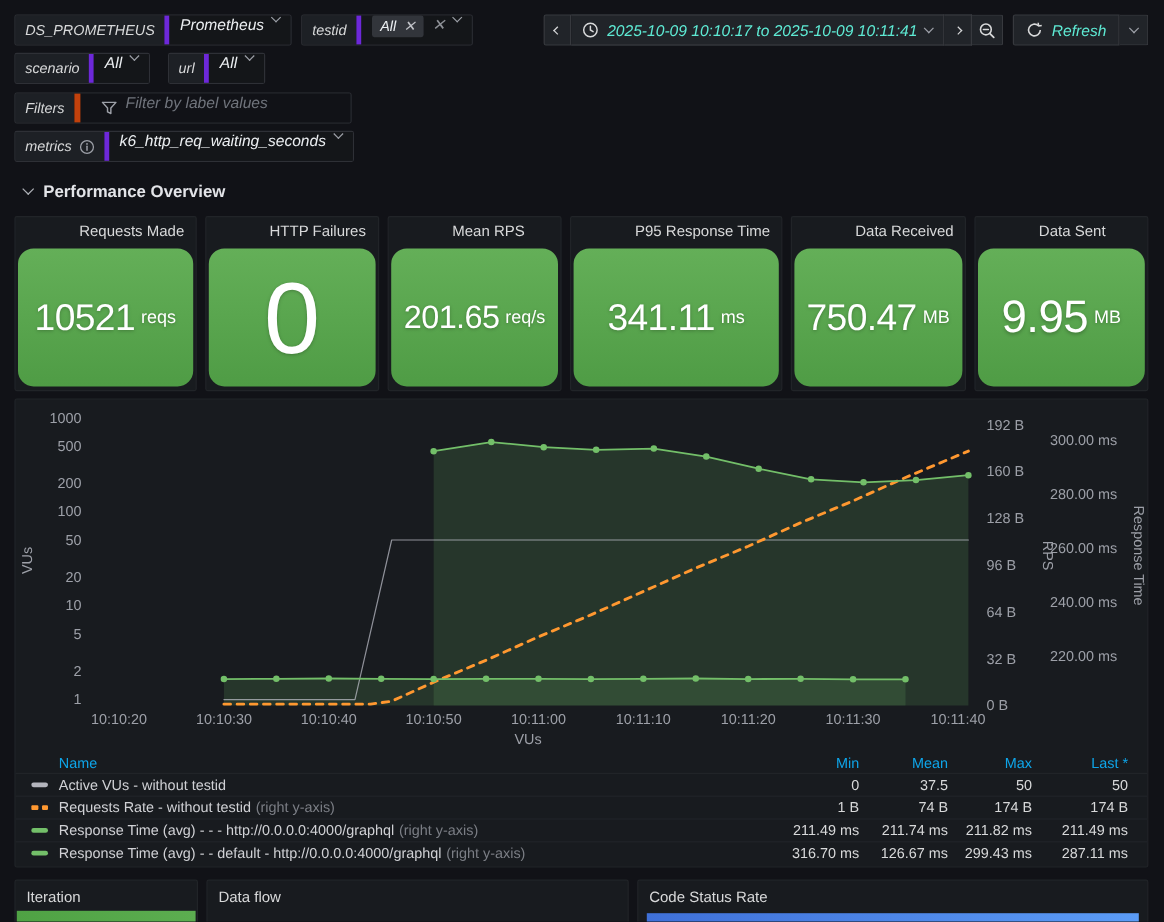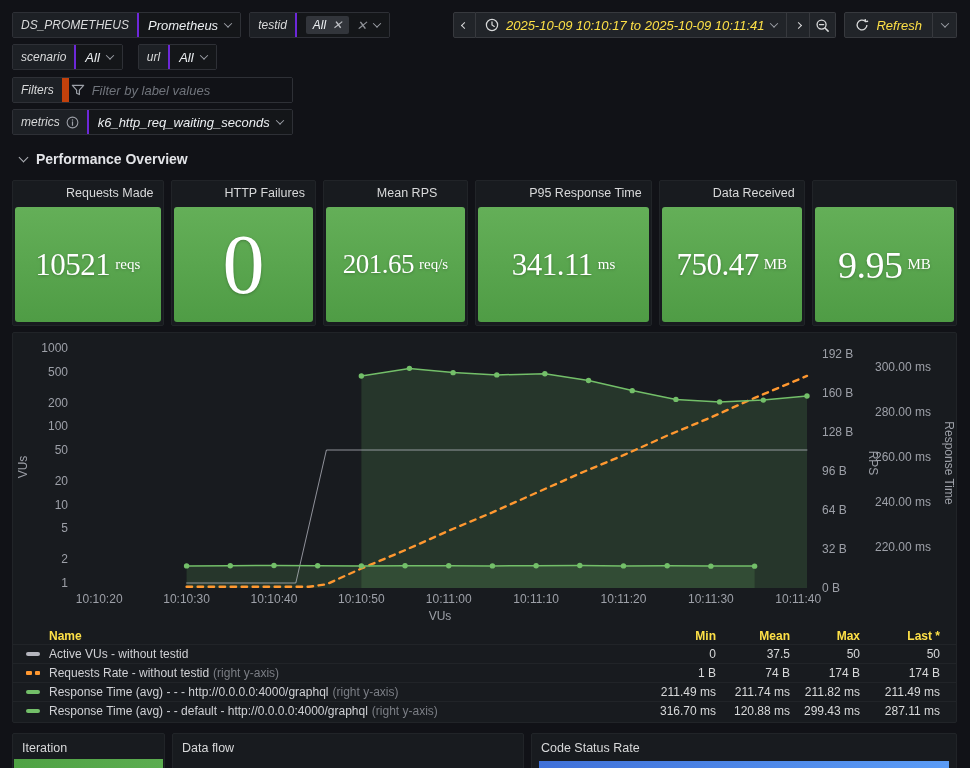--- a/index.html
+++ b/index.html
@@ -18,43 +18,43 @@
   .var-row.r2 { margin-bottom: 7px; gap: 15px; }
   .var-group {
     display: flex; align-items: stretch; height: 26px;
     border: 1px solid #2e3036; border-radius: 2px; background: #181b1f;
   }
   .var-label {
     display: flex; align-items: center; padding: 0 8px;
     background: #1d2025; color: #d8d9da; font-size: 12px; white-space: nowrap;
   }
   .var-value {
-    display: flex; align-items: center; gap: 7px; padding: 0 9px;
-    border-left: 2px solid #6d28d9; background: #141619; color: #eceff2;
+    display: flex; align-items: flex-start; gap: 7px; padding: 0 9px;
+    border-left: 4px solid #6d28d9; background: #141619; color: #eceff2;
     cursor: pointer; white-space: nowrap;
   }
   .chev { width: 6px; height: 6px; border-right: 1.4px solid #9da0a8; border-bottom: 1.4px solid #9da0a8;
           transform: rotate(45deg) translate(-1px,-1px); display: inline-block; }
   .pill { background: #32353b; border-radius: 2px; padding: 2px 7px; font-size: 12px;
           display: inline-flex; align-items: center; gap: 6px; color: #eceff2; }
   .x-glyph { color: #c2c4c9; font-size: 12px; line-height: 1; cursor: pointer; }
   .x-dim { color: #8e9197; font-size: 13px; cursor: pointer; }
   .filter-input {
-    display: flex; align-items: center; gap: 7px; padding: 0 2px; width: 230px;
-    border-left: 7px solid #c2410c; background: #111217;
+    display: flex; gap: 7px; padding: 0 17px; width: 230px;
+    border-left: 5px solid #c2410c; background: #111217;
   }
   .placeholder { color: #70747c; font-size: 13px; }
   .info-ic { margin-left: 6px; }
 
   
   .time-cluster { margin-left: auto; display: flex; align-items: center; }
   .tbtn {
     height: 26px; background: #212429; border: 1px solid #37393e;
     display: flex; align-items: center; justify-content: center;
-    color: #fde047; cursor: pointer;
+    color: #5eead4; cursor: pointer;
   }
   .tbtn + .tbtn { border-left: none; }
   .tbtn.first { border-radius: 2px 0 0 2px; }
   .tbtn.last  { border-radius: 0 2px 2px 0; }
   .tbtn.narrow { width: 23px; }
   .time-main { padding: 0 9px; gap: 7px; font-weight: 500; font-size: 13px; }
   .refresh-group { display: flex; margin-left: 8px; }
   .refresh-main { padding: 0 10px; gap: 7px; font-weight: 500; border-radius: 2px 0 0 2px; }
   .refresh-caret { width: 24px; border-left: 1px solid #37393e; border-radius: 0 2px 2px 0; }
 
@@ -64,42 +64,41 @@
   .chev-down { width: 7px; height: 7px; border-right: 1.6px solid #aeb1b7; border-bottom: 1.6px solid #aeb1b7;
                transform: rotate(45deg); margin-top: -3px; }
 
   
   .stats-row { display: flex; gap: 7px; margin-top: 12px; height: 146px; }
   .stat-panel { position: relative; flex: 1 1 0; background: #181b1f; border: 1px solid #212428; border-radius: 2px; padding-left: 44px; }
   .panel-title { padding: 5px 9px; font-size: 12.5px; color: #d8d9da; white-space: nowrap; overflow: hidden; cursor: pointer; }
   .stat-body {
     position: absolute; left: 2px; right: 2px; top: 26px; bottom: 3px;
     display: flex; align-items: center; justify-content: center;
-    border-radius: 3px;
-    font-family: Liberation Serif, serif;
+    border-radius: 13px;
   }
   .stat-value { color: #fff; font-weight: 500; letter-spacing: -0.5px; text-shadow: 0 1px 3px rgba(0,0,0,.25); line-height: 1; }
   .stat-unit { color: #fff; font-weight: 500; font-size: 15px; margin-left: 5px; text-shadow: 0 1px 3px rgba(0,0,0,.25); }
 
   
   .chart-panel { position: relative; margin-top: 6px; height: 391px; background: #181b1f;
                  border: 1px solid #212428; border-radius: 2px; }
   .chart-svg-wrap { position: absolute; left: 0; top: 0; width: 943px; height: 292px; }
   svg text { font-family: "Liberation Sans", sans-serif; }
 
   
   .legend { position: absolute; left: 0; top: 294px; right: 0; font-size: 12px; }
   .legend-row { display: flex; align-items: center; height: 19px; padding: 0 16px 0 13px; }
   .legend-row.hdr { height: 17px; border-bottom: none; }
   .legend-row + .legend-row { border-top: 1px solid #212428; justify-content: flex-end; }
   .lg-name { flex: 1 1 auto; display: flex; align-items: center; gap: 9px; overflow: hidden; white-space: nowrap; }
   .lg-col { flex: 0 0 70px; text-align: right; }
   .lg-col.mean { flex-basis: 74px; }
   .lg-col.last { flex-basis: 80px; }
-  .lg-link { color: #fde047; cursor: pointer; font-weight: bold; }
+  .lg-link { color: #0ea5e9; cursor: pointer; }
   .lg-label { color: #d0d1d5; cursor: pointer; }
   .lg-suffix { color: #7b7e85; margin-left: 4px; }
   .swatch { width: 14px; height: 4px; border-radius: 2px; flex: 0 0 auto; }
   .swatch.dash { background: none; display: flex; gap: 3px; }
   .swatch.dash i { width: 6px; height: 4px; border-radius: 1px; background: #FF9830; }
 
   
   .bottom-row { display: flex; gap: 7px; margin-top: 10px; height: 60px; }
   .b-panel { position: relative; background: #181b1f; border: 1px solid #212428; border-radius: 2px; overflow: hidden; }
   .b-panel .panel-title { padding: 7px 9px; }
@@ -264,20 +263,21 @@
         </div>
       </div>
       <div class="stat-panel">
         <div class="panel-title">Data Received</div>
         <div class="stat-body" style="background:linear-gradient(180deg,#64af58,#4f9c45)">
           <span class="stat-value" style="font-size:31px">750.47</span>
           <span class="stat-unit">MB</span>
         </div>
       </div>
       <div class="stat-panel">
+        <div class="panel-title">Data Sent</div>
         <div class="stat-body" style="background:linear-gradient(180deg,#64af58,#4f9c45)">
           <span class="stat-value" style="font-size:38px">9.95</span>
           <span class="stat-unit">MB</span>
         </div>
       </div>
     </div>
 
   <div class="chart-panel">
     <div class="chart-svg-wrap" id="chart-wrap"><svg width="943" height="292">
           <text x="55" y="19.100000000000023" text-anchor="end" font-size="12" fill="#9da0a8">1000</text>
@@ -389,21 +389,21 @@
           <div class="lg-col mean">211.74 ms</div>
           <div class="lg-col">211.82 ms</div>
           <div class="lg-col last">211.49 ms</div>
         </div>
         <div class="legend-row">
           <div class="lg-name">
             <span class="swatch" style="background:#73BF69"></span>
             <span class="lg-label">Response Time (avg) - - default - http://0.0.0.0:4000/graphql<span class="lg-suffix">(right y-axis)</span></span>
           </div>
           <div class="lg-col">316.70 ms</div>
-          <div class="lg-col mean">120.88 ms</div>
+          <div class="lg-col mean">126.67 ms</div>
           <div class="lg-col">299.43 ms</div>
           <div class="lg-col last">287.11 ms</div>
         </div>
       </div>
   </div>
 
   <div class="bottom-row" id="bottom-row">
       <div class="b-panel b-iter">
         <div class="panel-title">Iteration</div>
         <div class="bbar green"></div>

